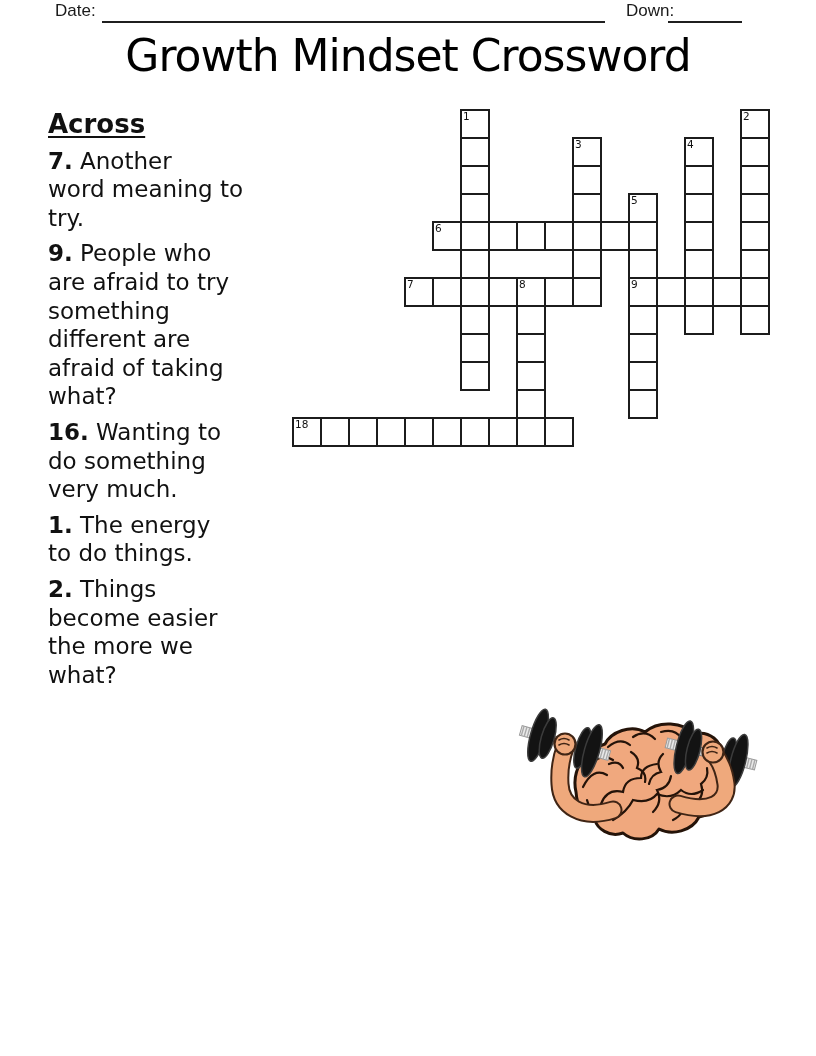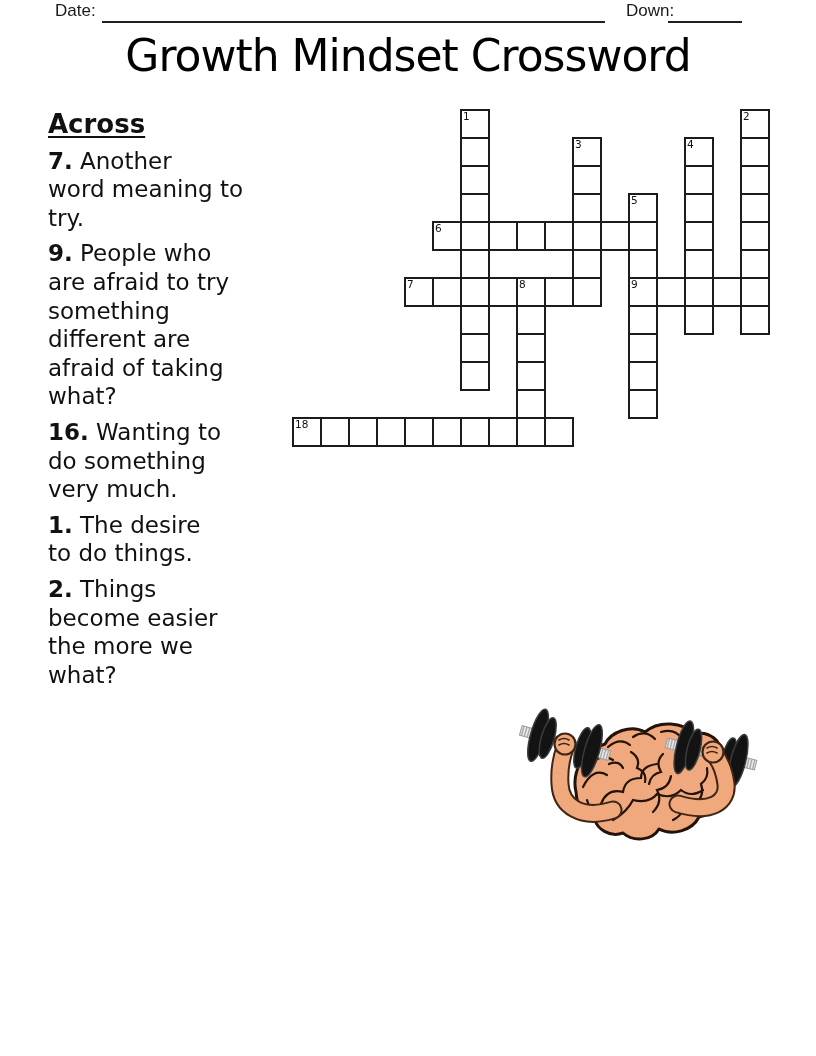--- a/index.html
+++ b/index.html
@@ -49,21 +49,21 @@
 try.</span></p>
     <p class="clue"><span class="num">9.</span> <span class="txt">People who
 are afraid to try
 something
 different are
 afraid of taking
 what?</span></p>
     <p class="clue"><span class="num">16.</span> <span class="txt">Wanting to
 do something
 very much.</span></p>
-    <p class="clue"><span class="num">1.</span> <span class="txt">The desire
+    <p class="clue"><span class="num">1.</span> <span class="txt">The energy
 to do things.</span></p>
     <p class="clue"><span class="num">2.</span> <span class="txt">Things
 become easier
 the more we
 what?</span></p>
   </div>
 
 
   <div id="grid" style="left: 292px; top: 109px;">
       <div class="cell" style="left: 168px; top: 0px;"></div>

